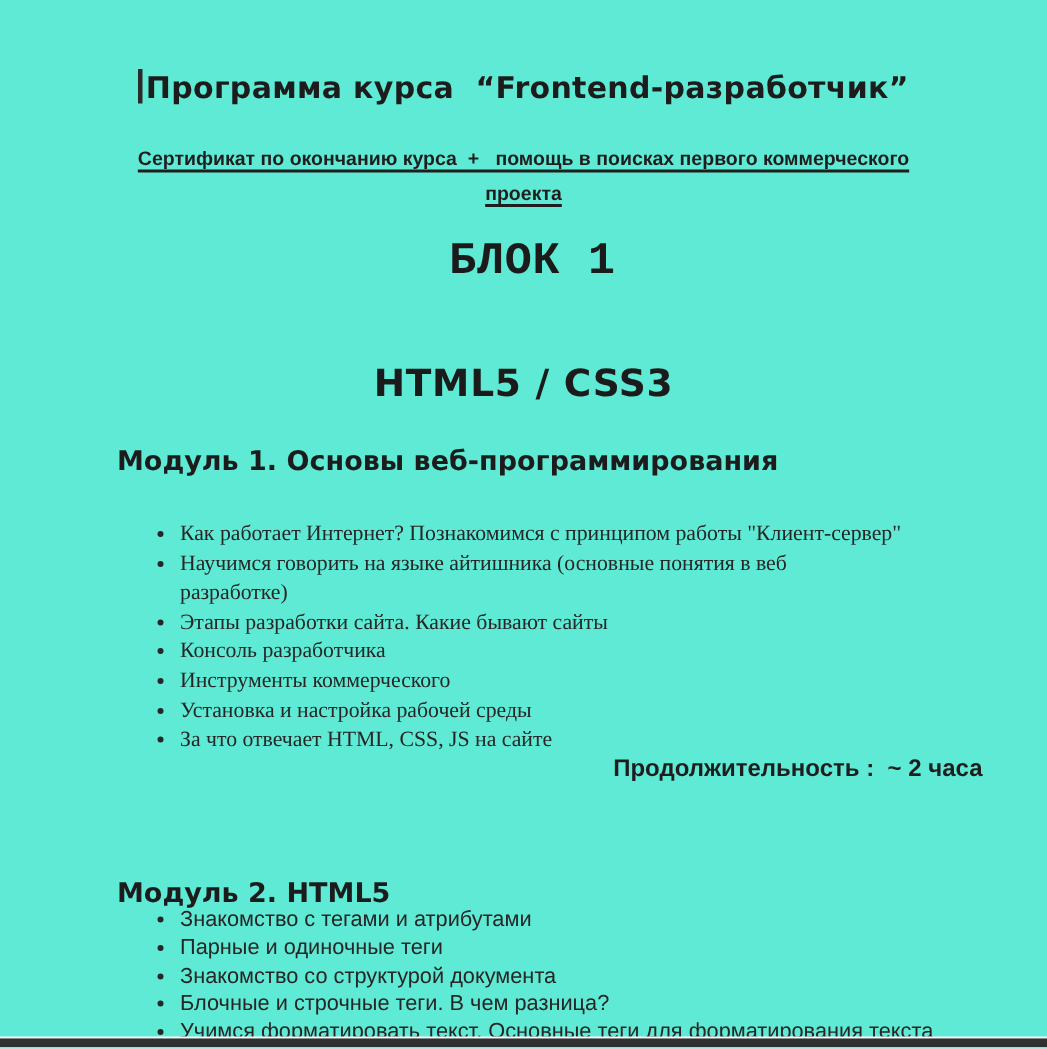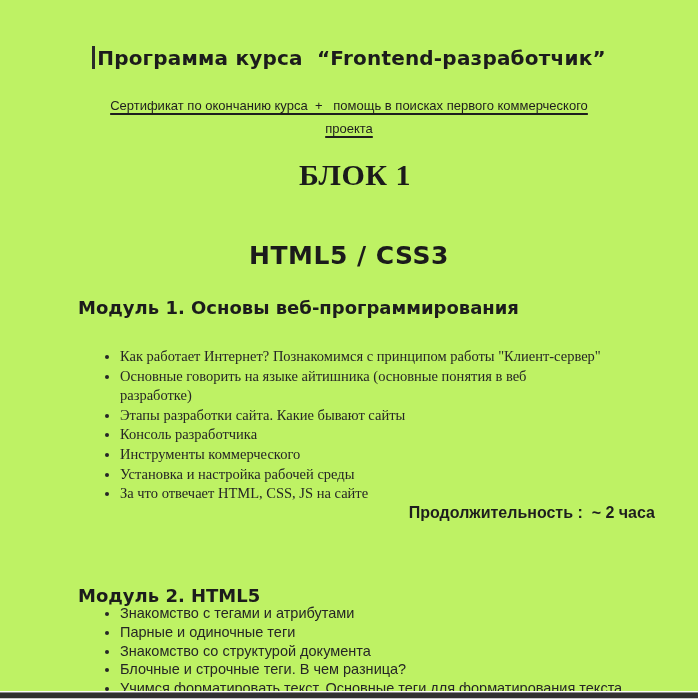--- a/index.html
+++ b/index.html
@@ -1,21 +1,21 @@
 <!DOCTYPE html>
 <html lang="ru"><head>
 <meta charset="utf-8">
 <style>
   * { margin: 0; padding: 0; box-sizing: border-box; }
   html, body { background: #e9e9e9; }
   .doc {
     position: relative;
     width: 698px;
     height: 699px;
-    background: #bef264;
+    background: #5eead4;
     overflow: hidden;
     font-family: "Liberation Sans", sans-serif;
     color: #212121;
   }
   .center { position: absolute; left: 0; width: 100%; text-align: center; }
 
   .title {
     top: 46px;
     font-family: "DejaVu Sans", sans-serif;
     font-size: 20px;
@@ -28,32 +28,32 @@
     display: inline-block;
     width: 3px;
     height: 23px;
     background: #2a2a2a;
     vertical-align: -4px;
     margin-right: 2px;
   }
   .subtitle {
     top: 95px;
     font-size: 13px;
-    font-weight: 400;
+    font-weight: 700;
     line-height: 22.5px;
     white-space: pre-line;
     text-decoration: underline;
     text-decoration-thickness: 1.5px;
     text-underline-offset: 3px;
     color: #1e1e1e;
     cursor: text;
   }
   .block-heading {
     top: 158px;
-    font-family: Liberation Serif, serif;
+    font-family: Liberation Mono, monospace;
     font-size: 30px;
     font-weight: 700;
     color: #1b1b1b;
     letter-spacing: 0.5px;
     cursor: text;
     padding-left: 12px;
   }
   .block-subheading {
     top: 241px;
     font-family: "DejaVu Sans", sans-serif;
@@ -122,21 +122,21 @@
 проекта</p>
 
   <h2 class="center block-heading">БЛОК 1</h2>
 
   <h3 class="center block-subheading">HTML5 / CSS3</h3>
 
   <h4 class="module-heading m1">Модуль 1. Основы веб-программирования</h4>
 
   <ul class="topics l1">
     <li>Как работает Интернет? Познакомимся с принципом работы "Клиент-сервер"</li>
-    <li>Основные говорить на языке айтишника (основные понятия в веб
+    <li>Научимся говорить на языке айтишника (основные понятия в веб
 разработке)</li>
     <li>Этапы разработки сайта. Какие бывают сайты</li>
     <li>Консоль разработчика</li>
     <li>Инструменты коммерческого</li>
     <li>Установка и настройка рабочей среды</li>
     <li>За что отвечает HTML, CSS, JS на сайте</li>
   </ul>
 
   <p class="duration">Продолжительность : &nbsp;~ 2 часа</p>
 

